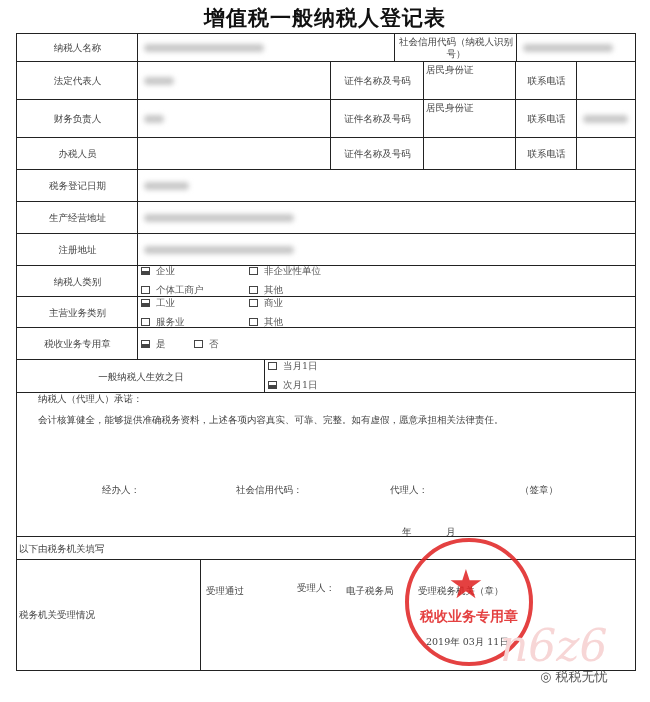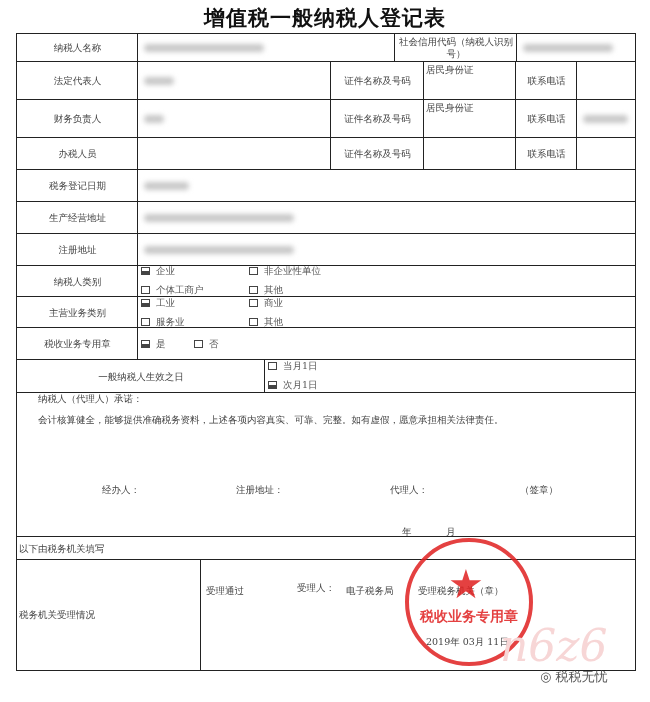--- a/index.html
+++ b/index.html
@@ -109,21 +109,21 @@
 
 <div class="cell" style="left:16px;top:359px;width:250px;height:35px;">一般纳税人生效之日</div>
 <div class="cell" style="left:264px;top:359px;width:372px;height:35px;"></div>
 <div class="cbrow" style="left:268px;top:360px;"><span class="cb"></span><span>当月1日</span></div>
 <div class="cbrow" style="left:268px;top:379px;"><span class="cb checked"></span><span>次月1日</span></div>
 
 <div class="cell" style="left:16px;top:392px;width:620px;height:146px;"></div>
 <div class="txt" style="left:38px;top:393px;">纳税人（代理人）承诺：</div>
 <div class="txt" style="left:38px;top:414px;">会计核算健全，能够提供准确税务资料，上述各项内容真实、可靠、完整。如有虚假，愿意承担相关法律责任。</div>
 <div class="txt" style="left:92px;top:484px;margin-left:10px;">经办人：</div>
-<div class="txt" style="left:236px;top:484px;">注册地址：</div>
+<div class="txt" style="left:236px;top:484px;">社会信用代码：</div>
 <div class="txt" style="left:390px;top:484px;">代理人：</div>
 <div class="txt" style="left:520px;top:484px;">（签章）</div>
 <div class="txt" style="left:402px;top:526px;">年</div>
 <div class="txt" style="left:446px;top:526px;">月</div>
 
 <div class="cell left" style="left:16px;top:536px;width:620px;height:25px;padding-left:2px;">以下由税务机关填写</div>
 <div class="cell left" style="left:16px;top:559px;width:186px;height:112px;padding-left:2px;">税务机关受理情况</div>
 <div class="cell" style="left:200px;top:559px;width:436px;height:112px;"></div>
 <div class="txt" style="left:206px;top:585px;">受理通过</div>
 <div class="txt" style="left:297px;top:582px;">受理人：</div>

